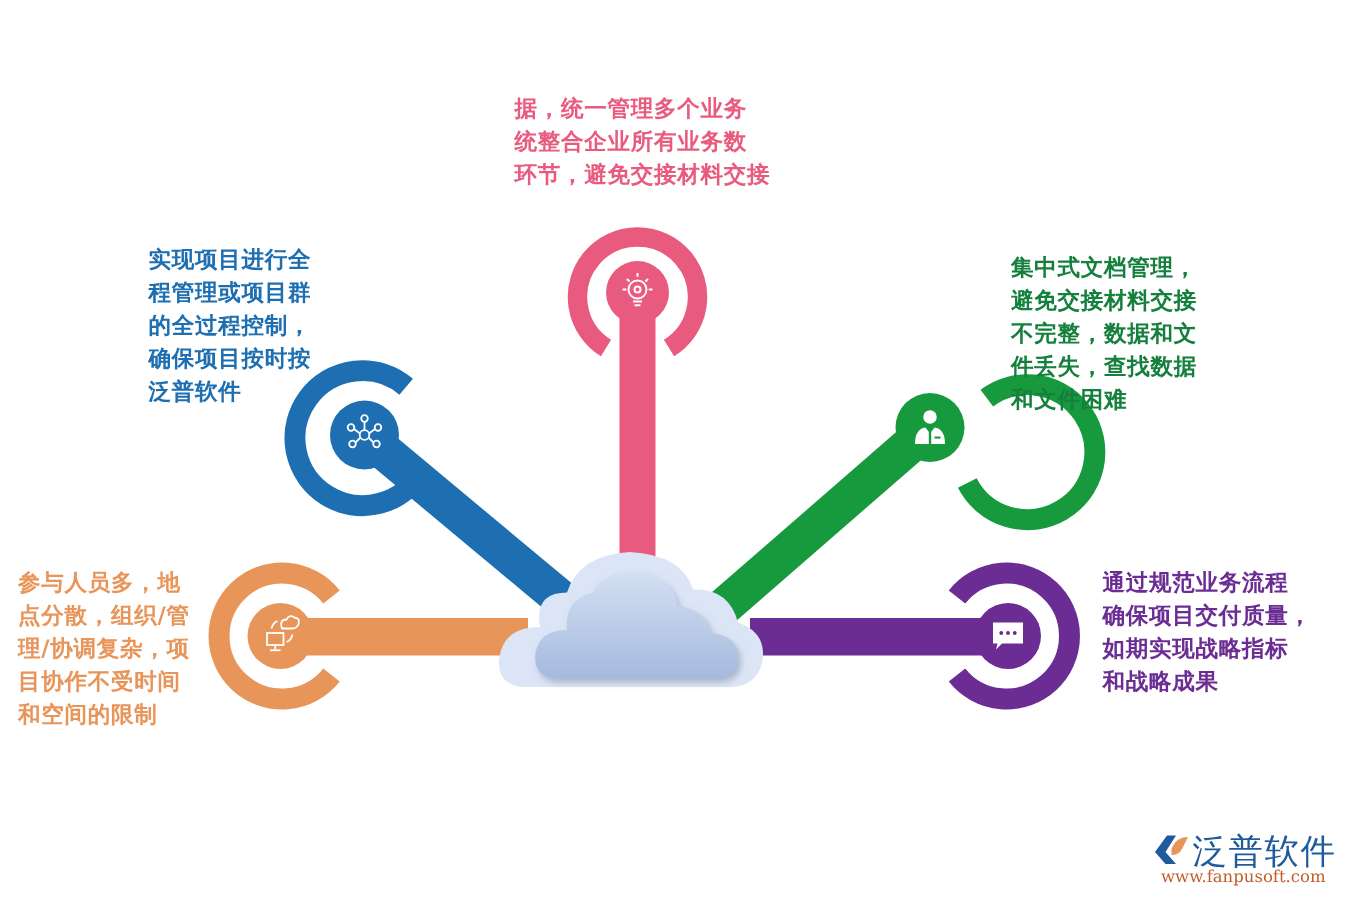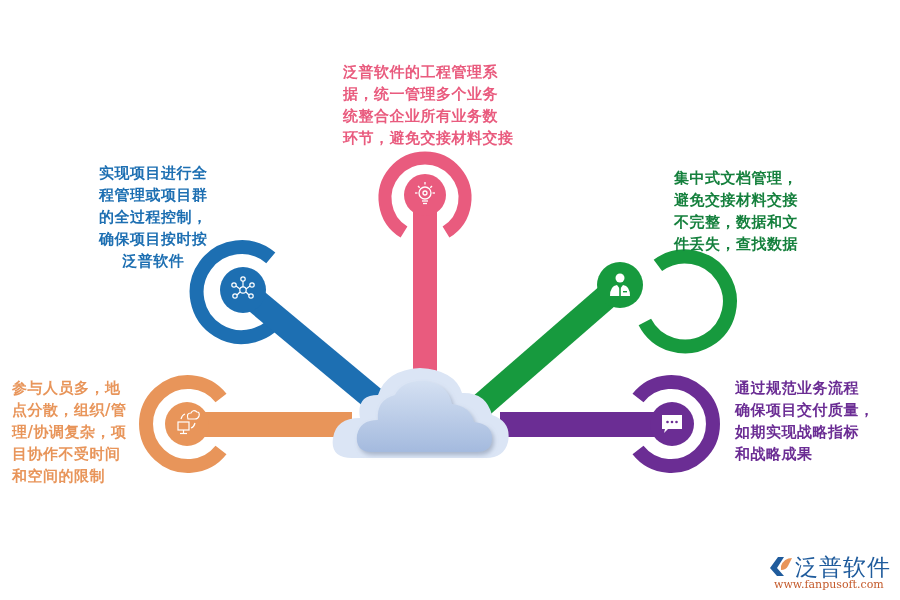--- a/index.html
+++ b/index.html
@@ -3,21 +3,21 @@
   <meta charset="utf-8">
   <style>
     html, body { margin: 0; padding: 0; background: #ffffff; }
     body { width: 900px; height: 600px; position: relative; overflow: hidden;
            font-family: "DejaVu Sans", "Liberation Sans", sans-serif; }
     #graphic { position: absolute; left: 0; top: 0; width: 900px; height: 600px; }
     .text-block { position: absolute; font-size: 15px; line-height: 22px; font-weight: bold;
                   letter-spacing: 0.5px; white-space: nowrap; }
     .text-block span { display: block; }
     #txt-top { left: 343px; top: 61px; color: #e95b7e; }
-    #txt-tl { left: 99px; top: 162px; color: #1d6fb2; text-align: center; }
+    #txt-tl { left: 99px; top: 162px; color: #1d6fb2; }
     #txt-tr { left: 674px; top: 167px; color: #15803d; }
     #txt-left { left: 12px; top: 377px; color: #e8955a; }
     #txt-right { left: 735px; top: 377px; color: #6b2d94; }
     #logo { position: absolute; left: 768px; top: 552px; width: 125px; height: 40px; text-decoration: underline; }
     #logo-name { position: absolute; left: 27px; top: 0; font-size: 23px; color: #1f5b9c;
                  letter-spacing: 1px; font-family: "DejaVu Sans", sans-serif; white-space: nowrap; }
     #logo-url { position: absolute; left: 6px; top: 26px; font-size: 11px; color: #c45a2b;
                 font-family: "DejaVu Serif", serif; white-space: nowrap; }
     #logo-mark { position: absolute; left: 0; top: 2px; width: 26px; height: 24px; }
   </style>
@@ -109,39 +109,39 @@
     </g>
   </g>
 
   <g>
     <path d="M 352 458 Q 330 458 333 438 Q 336 418 360 418 Q 356 395 378 395 Q 386 370 420 368 Q 455 370 462 393 Q 486 392 492 415 Q 512 422 508 442 Q 504 458 486 458 Z" fill="#dbe5f5"></path>
     <path d="M 372 452 Q 355 452 357 435 Q 360 420 378 420 Q 376 400 395 395 Q 402 380 425 381 Q 448 384 452 404 Q 470 406 474 422 Q 492 424 492 438 Q 492 452 476 452 Z" fill="url(#cloudInner)" filter="url(#softShadow)"></path>
   </g>
 </svg>
 
 <div class="text-block" id="txt-top">
-  <span>泛普软件的工程管理系</span>
   <span>据，统一管理多个业务</span>
   <span>统整合企业所有业务数</span>
   <span>环节，避免交接材料交接</span>
 </div>
 
 <div class="text-block" id="txt-tl">
   <span>实现项目进行全</span>
   <span>程管理或项目群</span>
   <span>的全过程控制，</span>
   <span>确保项目按时按</span>
   <span>泛普软件</span>
 </div>
 
 <div class="text-block" id="txt-tr">
   <span>集中式文档管理，</span>
   <span>避免交接材料交接</span>
   <span>不完整，数据和文</span>
   <span>件丢失，查找数据</span>
+  <span>和文件困难</span>
 </div>
 
 <div class="text-block" id="txt-left">
   <span>参与人员多，地</span>
   <span>点分散，组织/管</span>
   <span>理/协调复杂，项</span>
   <span>目协作不受时间</span>
   <span>和空间的限制</span>
 </div>
 

